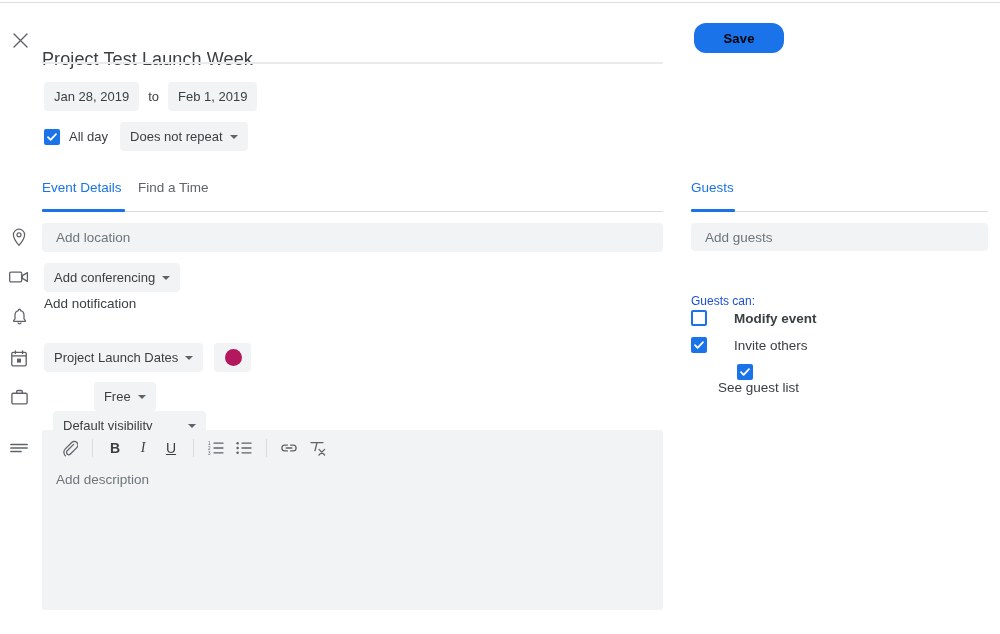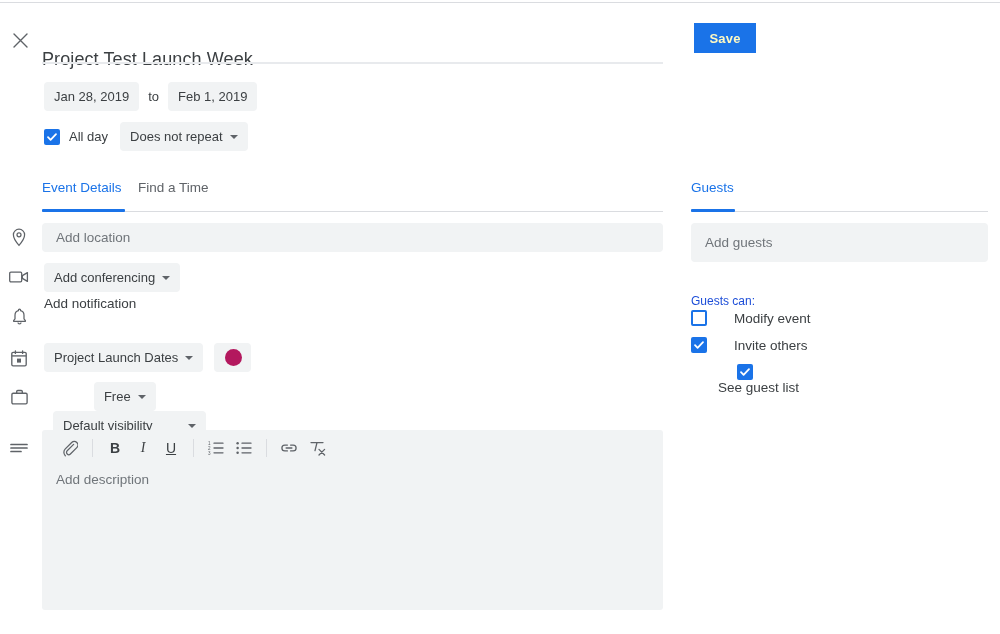--- a/index.html
+++ b/index.html
@@ -48,24 +48,24 @@
     margin-top: 23px;
   }
   .title-underline {
     position: absolute; left: 42px; top: 62px;
     width: 621px; height: 2px;
     background: #e8eaed;
   }
 
   .save-btn {
     position: absolute; left: 694px; top: 23px;
-    width: 62px; height: 30px;
+    width: 90px; height: 30px;
     background: #1a73e8;
-    color: #fef9c3;
-    border: none; border-radius: 0;
+    color: #000000;
+    border: none; border-radius: 12px;
     font-family: "Liberation Sans", sans-serif;
     font-size: 13px; font-weight: bold;
     letter-spacing: 0.2px;
     cursor: pointer;
     display: flex; align-items: center; justify-content: center;
     padding: 0;
   }
 
   
   .chip {
@@ -415,25 +415,25 @@
     </div>
     <div class="desc-placeholder">Add description</div>
   </div>
 
   <div class="gtabbar">
     <div class="rule"></div>
     <div class="tab active" style="left:0;">Guests</div>
     <div class="tab-ink" style="left:0; width:44px;"></div>
   </div>
 
-  <input class="fieldbox" style="left: 691px; top: 223px; width: 297px; height: 39px;" placeholder="Add guests">
+  <input class="fieldbox" style="left: 691px; top: 223px; width: 297px; height: 28px;" placeholder="Add guests">
 
   <div class="guests-label">Guests can:</div>
 
-  <div class="perm-row" style="top:310px;">
+  <div class="perm-row" style="top:310px;font-weight:bold;">
     <span class="cbox off"></span>
     <span class="perm-label">Modify event</span>
   </div>
 
   <div class="perm-row" style="top:337px;">
     <span class="cbox on">
       <svg width="12" height="12" viewBox="0 0 12 12" aria-hidden="true">
         <path d="M2 6.2 L4.6 8.8 L10 3.2" stroke="#ffffff" stroke-width="1.8" fill="none" stroke-linecap="round" stroke-linejoin="round"></path>
       </svg>
     </span>

